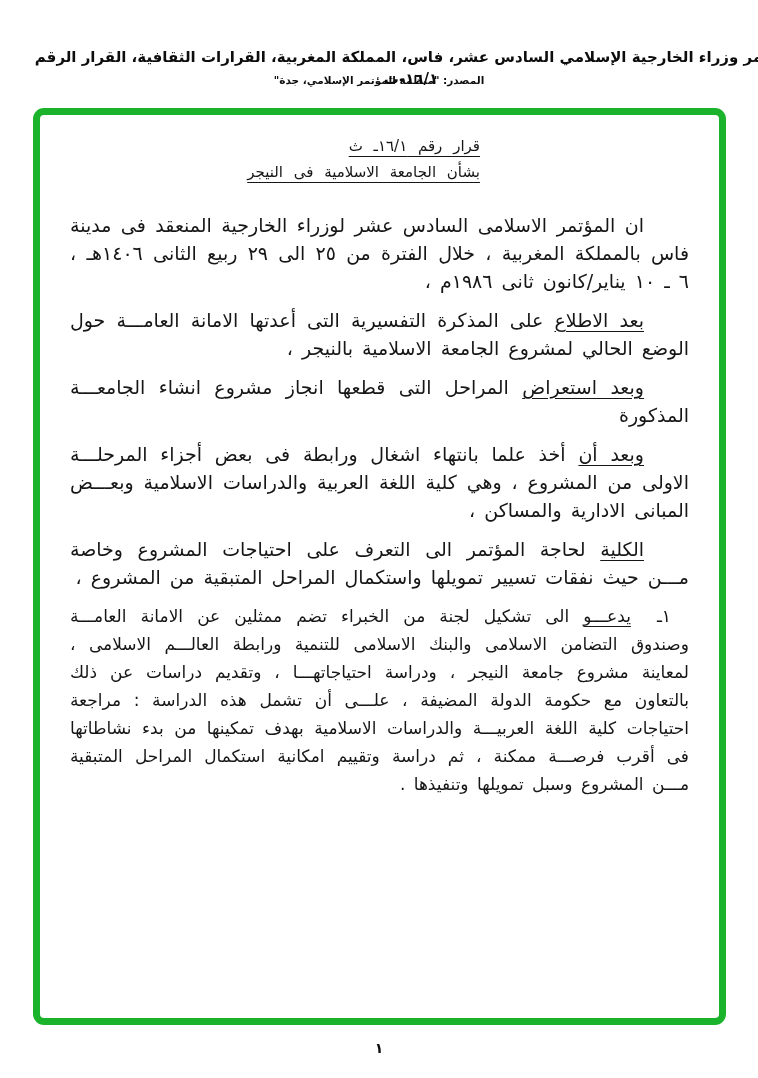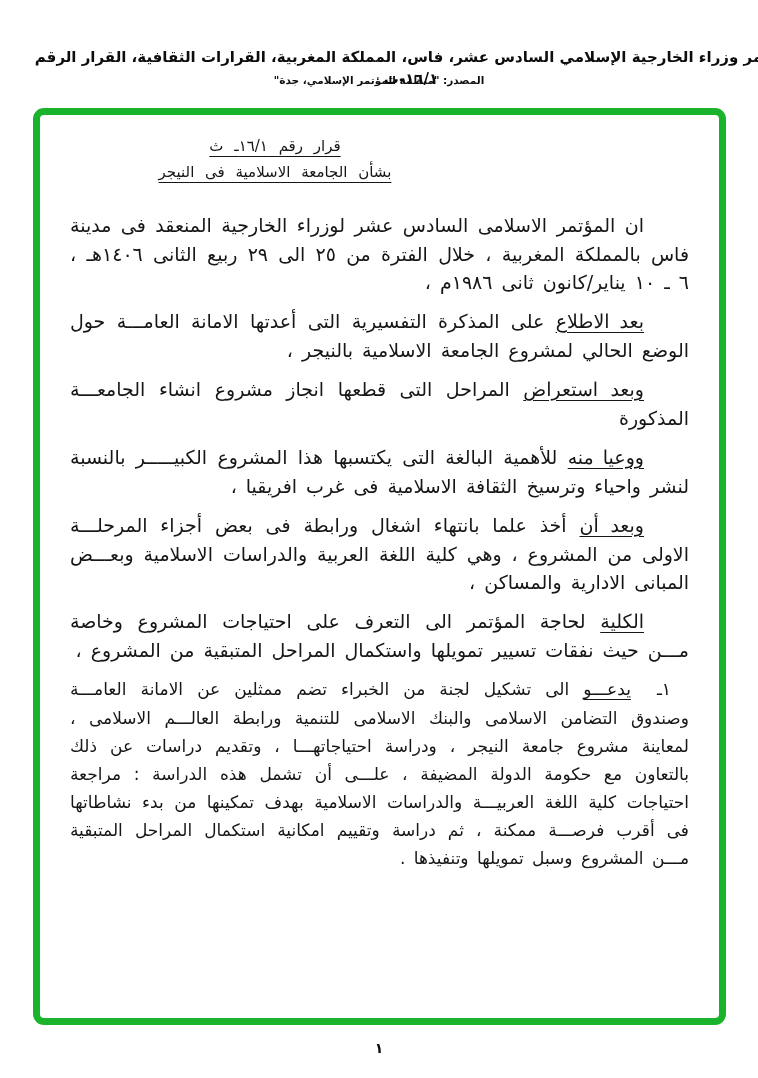--- a/index.html
+++ b/index.html
@@ -51,21 +51,21 @@
     box-sizing: border-box;
     border: 7px solid #1bb32c;
     border-radius: 11px;
     padding: 14px 30px 0 30px;
     direction: rtl;
     background: #ffffff;
   }
   
   .doc-title {
     margin: 4px 209px 26px 0;
-    text-align: center;
+    text-align: right;
     font-size: 15px;
     line-height: 26px;
     word-spacing: 6px;
     white-space: nowrap;
   }
   .doc-title .u {
     text-decoration: underline;
     text-underline-offset: 5px;
   }
   
@@ -74,21 +74,20 @@
     font-size: 19px;
     line-height: 28px;
     text-align: justify;
     text-indent: 45px;
     word-spacing: 3px;
   }
   .para .lead,
   .item .lead {
     text-decoration: underline;
     text-underline-offset: 4px;
-    font-family: Liberation Serif, serif;
   }
   .item {
     margin: 4px 0 0 0;
     font-size: 17px;
     line-height: 28px;
     text-align: justify;
     text-indent: 18px;
     word-spacing: 3px;
   }
   .item .gap {
@@ -122,21 +121,20 @@
       <div><span class="u">قرار رقم  ١٦/١ـ ث</span></div>
       <div><span class="u">بشأن الجامعة الاسلامية فى النيجر</span></div>
     </div>
 
     <p class="para"><span class="lead"></span><span>ان المؤتمر الاسلامى السادس عشر لوزراء الخارجية المنعقد فى مدينة فاس بالمملكة المغربية ، خلال الفترة من ٢٥ الى ٢٩ ربيع الثانى ١٤٠٦هـ ، ٦ ـ ١٠ يناير/كانون ثانى ١٩٨٦م ،</span></p>
 
     <p class="para"><span class="lead">بعد الاطلاع</span><span> على المذكرة التفسيرية التى أعدتها الامانة العامـــة حول الوضع الحالي لمشروع الجامعة الاسلامية بالنيجر ،</span></p>
 
     <p class="para"><span class="lead">وبعد استعراض</span><span> المراحل التى قطعها انجاز مشروع انشاء الجامعـــة المذكورة</span></p>
 
-    <p class="para"><span class="lead">ووعيا منه</span><span> للأهمية البالغة التى يكتسبها هذا المشروع الكبيـــــر بالنسبة لنشر واحياء وترسيخ الثقافة الاسلامية فى غرب افريقيا ،</span></p>
 
     <p class="para"><span class="lead">وبعد أن</span><span> أخذ علما بانتهاء اشغال ورابطة فى بعض أجزاء المرحلـــة الاولى من المشروع ، وهي كلية اللغة العربية والدراسات الاسلامية وبعـــض المبانى الادارية والمساكن ،</span></p>
 
 
     <p class="para"><span class="lead">الكلية</span><span> لحاجة المؤتمر الى التعرف على احتياجات المشروع وخاصة مـــن حيث نفقات تسيير تمويلها واستكمال المراحل المتبقية من المشروع ،</span></p>
 
     <p class="item"><span>١ـ</span><span class="gap"></span><span class="lead">يدعـــو</span><span> الى تشكيل لجنة من الخبراء تضم ممثلين عن الامانة العامـــة وصندوق التضامن الاسلامى والبنك الاسلامى للتنمية ورابطة العالـــم الاسلامى ، لمعاينة مشروع جامعة النيجر ، ودراسة احتياجاتهـــا ، وتقديم دراسات عن ذلك بالتعاون مع حكومة الدولة المضيفة ، علـــى أن تشمل هذه الدراسة :  مراجعة احتياجات كلية اللغة العربيـــة والدراسات الاسلامية بهدف تمكينها من بدء نشاطاتها فى أقرب فرصـــة ممكنة ، ثم دراسة وتقييم امكانية استكمال المراحل المتبقية مـــن المشروع وسبل تمويلها وتنفيذها .</span></p>
 
   </div>
 

